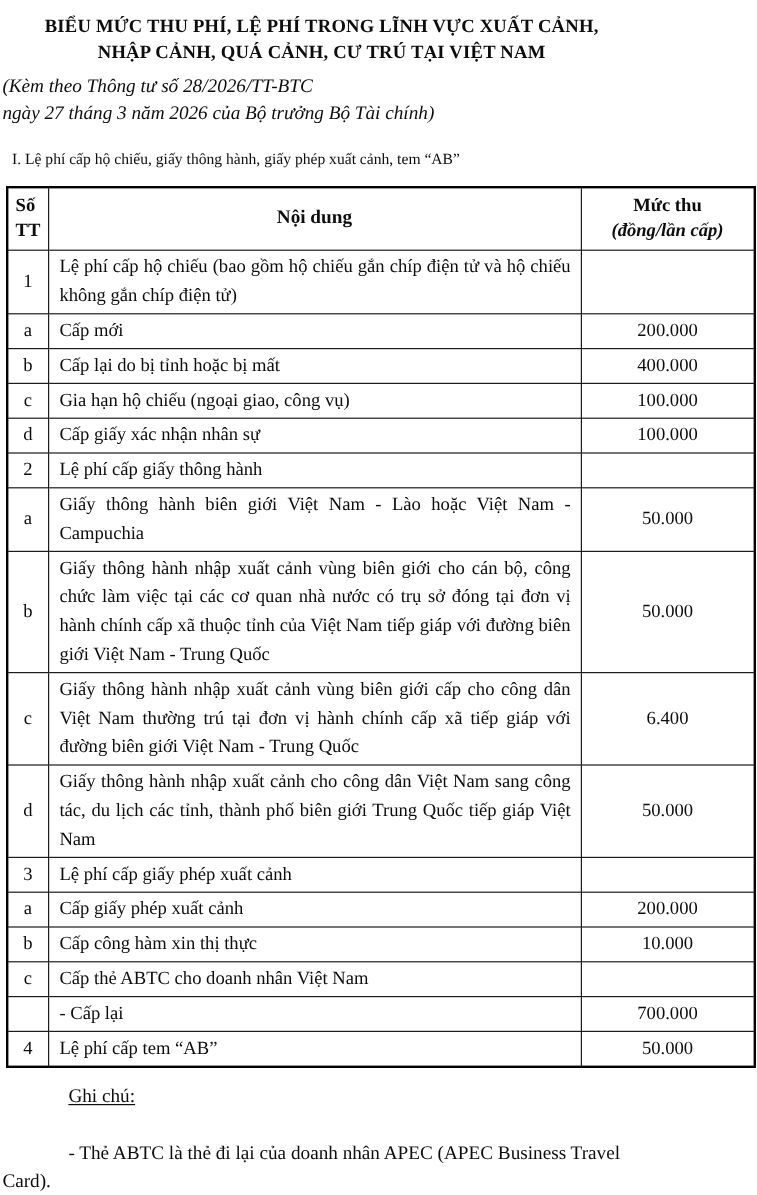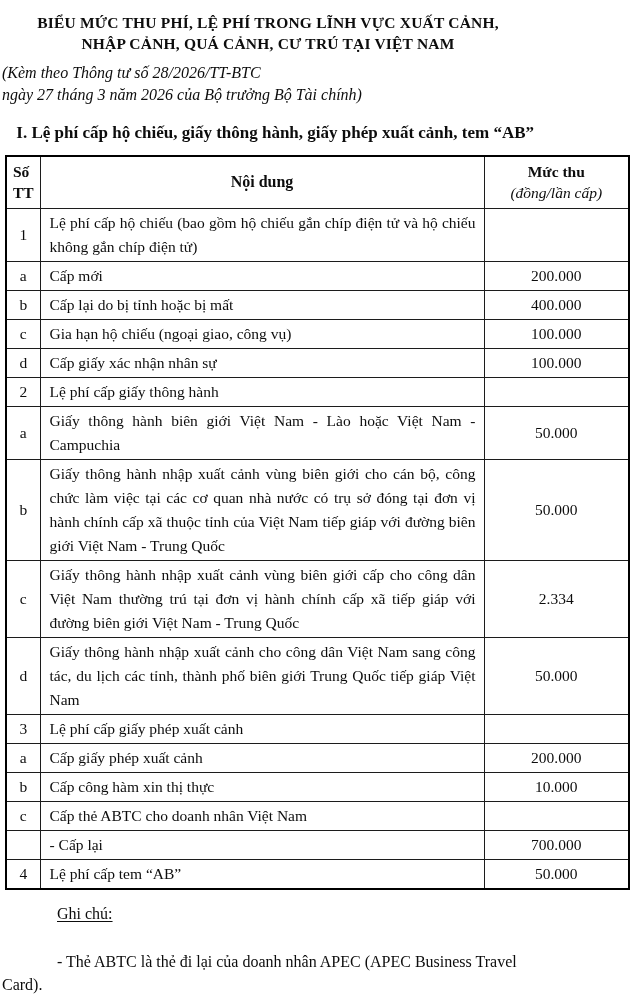--- a/index.html
+++ b/index.html
@@ -30,23 +30,23 @@
   }
   .doc-subtitle {
     margin-top: 8px;
     text-align: left;
     font-style: italic;
     font-size: 16px;
     line-height: 22px;
   }
   .section-heading {
     margin: 17px 0 12px 8px;
-    text-align: right;
-    font-weight: bold;
-    font-size: 17px;
+    text-align: left;
+    font-weight: normal;
+    font-size: 13px;
     line-height: 20px;
   }
   table.fee-table {
     width: 623px;
     margin-left: 3px;
     border-collapse: collapse;
     table-layout: fixed;
     font-size: 15.5px;
     border: 2px solid #000000;
   }
@@ -76,21 +76,21 @@
     text-align: center;
     padding: 4px 4px;
     line-height: 21px;
   }
   th.h-fee .fee-title {
     font-weight: bold;
     font-size: 15.5px;
     display: block;
   }
   th.h-fee .fee-unit {
-    font-weight: normal;
+    font-weight: bold;
     font-style: italic;
     font-size: 15.5px;
     display: block;
   }
   thead tr { height: 52px; }
   td.col-stt {
     text-align: center;
     padding: 2px 2px;
     line-height: 22px;
   }
@@ -193,21 +193,21 @@
     <td class="col-fee">50.000</td>
   </tr>
         <tr>
     <td class="col-stt">b</td>
     <td class="col-content">Giấy thông hành nhập xuất cảnh vùng biên giới cho cán bộ, công chức làm việc tại các cơ quan nhà nước có trụ sở đóng tại đơn vị hành chính cấp xã thuộc tỉnh của Việt Nam tiếp giáp với đường biên giới Việt Nam - Trung Quốc</td>
     <td class="col-fee">50.000</td>
   </tr>
         <tr>
     <td class="col-stt">c</td>
     <td class="col-content">Giấy thông hành nhập xuất cảnh vùng biên giới cấp cho công dân Việt Nam thường trú tại đơn vị hành chính cấp xã tiếp giáp với đường biên giới Việt Nam - Trung Quốc</td>
-    <td class="col-fee">2.334</td>
+    <td class="col-fee">6.400</td>
   </tr>
         <tr>
     <td class="col-stt">d</td>
     <td class="col-content">Giấy thông hành nhập xuất cảnh cho công dân Việt Nam sang công tác, du lịch các tỉnh, thành phố biên giới Trung Quốc tiếp giáp Việt Nam</td>
     <td class="col-fee">50.000</td>
   </tr>
         <tr>
     <td class="col-stt">3</td>
     <td class="col-content">Lệ phí cấp giấy phép xuất cảnh</td>
     <td class="col-fee"></td>

